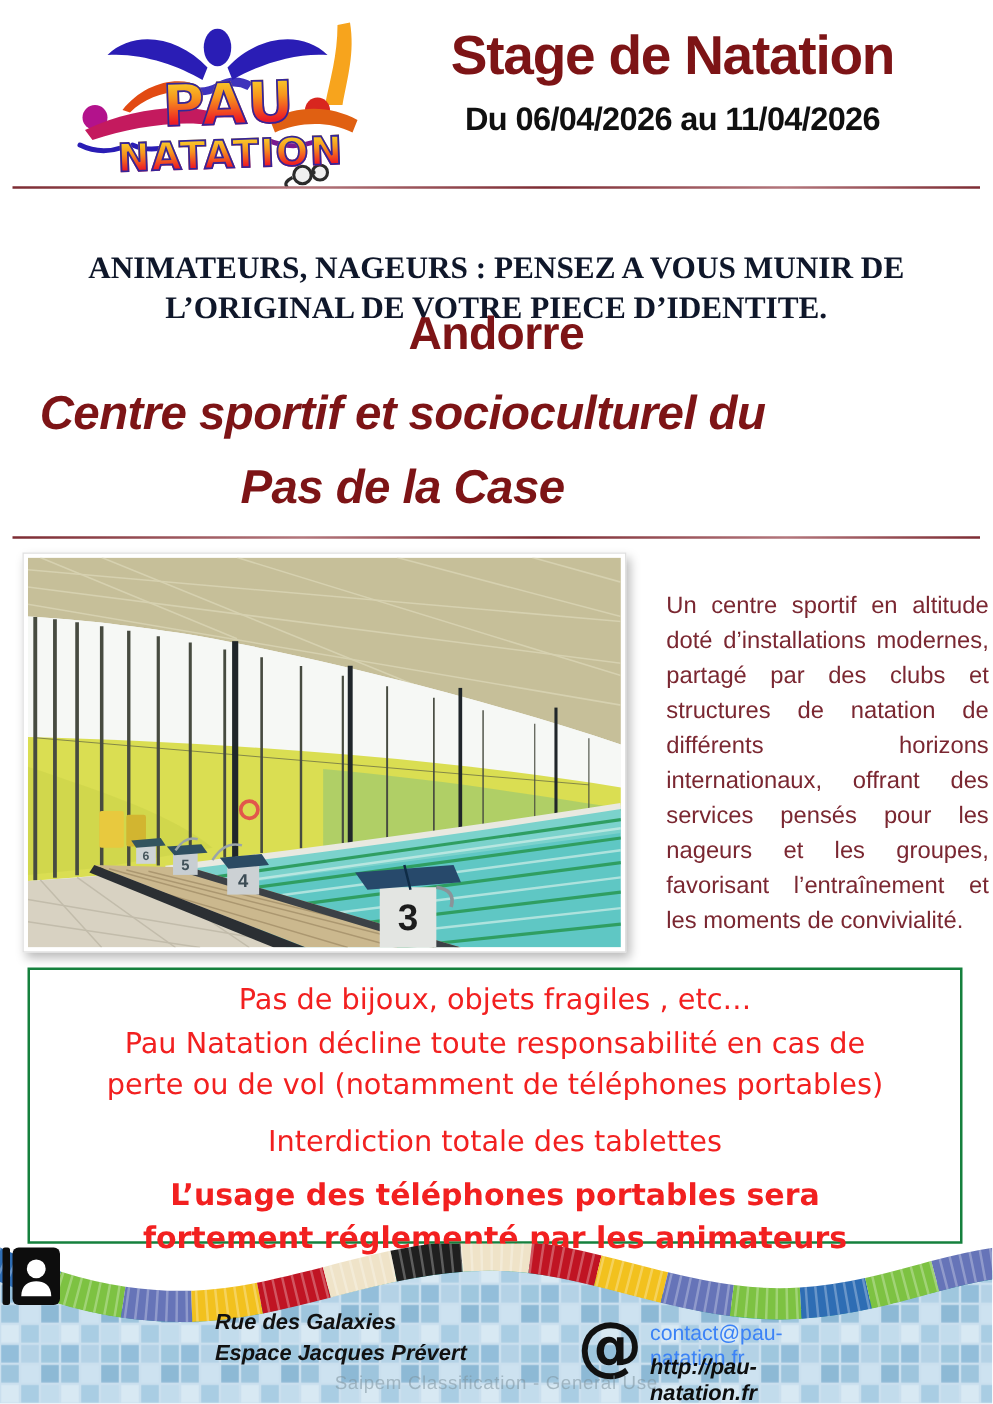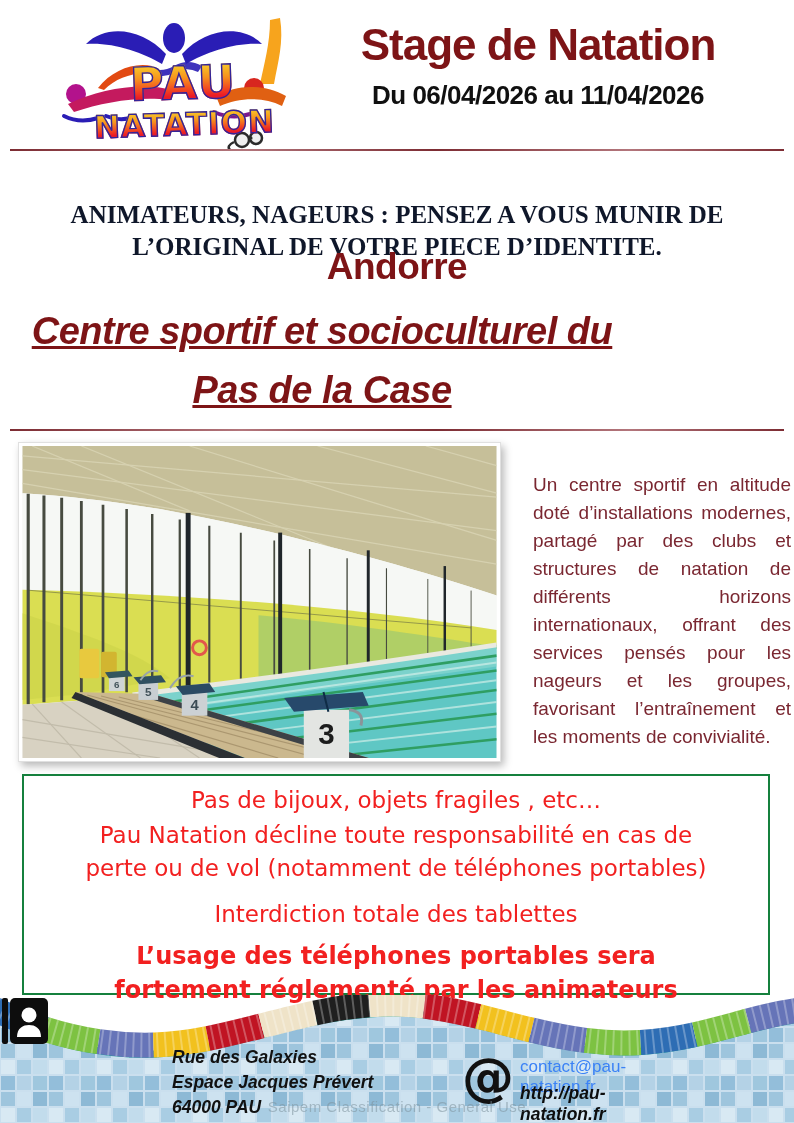--- a/index.html
+++ b/index.html
@@ -26,21 +26,21 @@
   .divider.d1{top:149px;}
   .divider.d2{top:429px;}
 
   
   .notice{position:absolute;top:174px;left:47px;width:700px;text-align:center;
           font-family:"Liberation Serif",serif;font-weight:700;font-size:25px;
           line-height:32px;color:#0f172a;}
   .country{position:absolute;top:246px;left:0;width:794px;text-align:center;margin:0;
            font-size:37px;font-weight:700;color:#7d1416;letter-spacing:-0.5px;}
   .venue{position:absolute;top:302px;left:0;width:644px;text-align:center;margin:0;
-         font-size:38px;font-weight:700;font-style:italic;color:#7d1416;line-height:59px;letter-spacing:-0.5px;text-decoration:underline;}
+         font-size:38px;font-weight:700;font-style:italic;color:#7d1416;line-height:59px;letter-spacing:-0.5px;}
   .venue span{display:block;}
 
   
   .photo{position:absolute;left:18px;top:442px;width:483px;height:320px;background:#fff;
          border:1px solid #e0e0e0;box-shadow:3px 4px 8px rgba(0,0,0,.28);box-sizing:border-box;padding:3px;}
   .photo svg{display:block;}
   .description{position:absolute;left:533px;top:452px;width:258px;font-size:19px;line-height:28px;
                color:#7a2731;text-align:justify;}
 
   
@@ -312,21 +312,20 @@
 
     <svg class="addr-icon" width="52" height="52" viewBox="0 0 52 52">
       <rect x="2" y="3" width="6" height="46" rx="2" fill="#0d0d0d"></rect>
       <rect x="10" y="3" width="38" height="46" rx="5" fill="#0d0d0d"></rect>
       <circle cx="29" cy="20" r="7.5" fill="#ffffff"></circle>
       <path d="M17,42 C17,33 23,30 29,30 C35,30 41,33 41,42 Z" fill="#ffffff"></path>
     </svg>
     <div class="addr">
       <span>Rue des Galaxies</span>
       <span>Espace Jacques Prévert</span>
-      <span>64000 PAU</span>
     </div>
 
     <span class="at-icon">@</span>
     <a class="email-link">contact@pau-natation.fr</a>
     <a class="website-link">http://pau-natation.fr</a>
 
     <div class="watermark">Saipem Classification - General Use</div>
   </div>
 
 </div>

